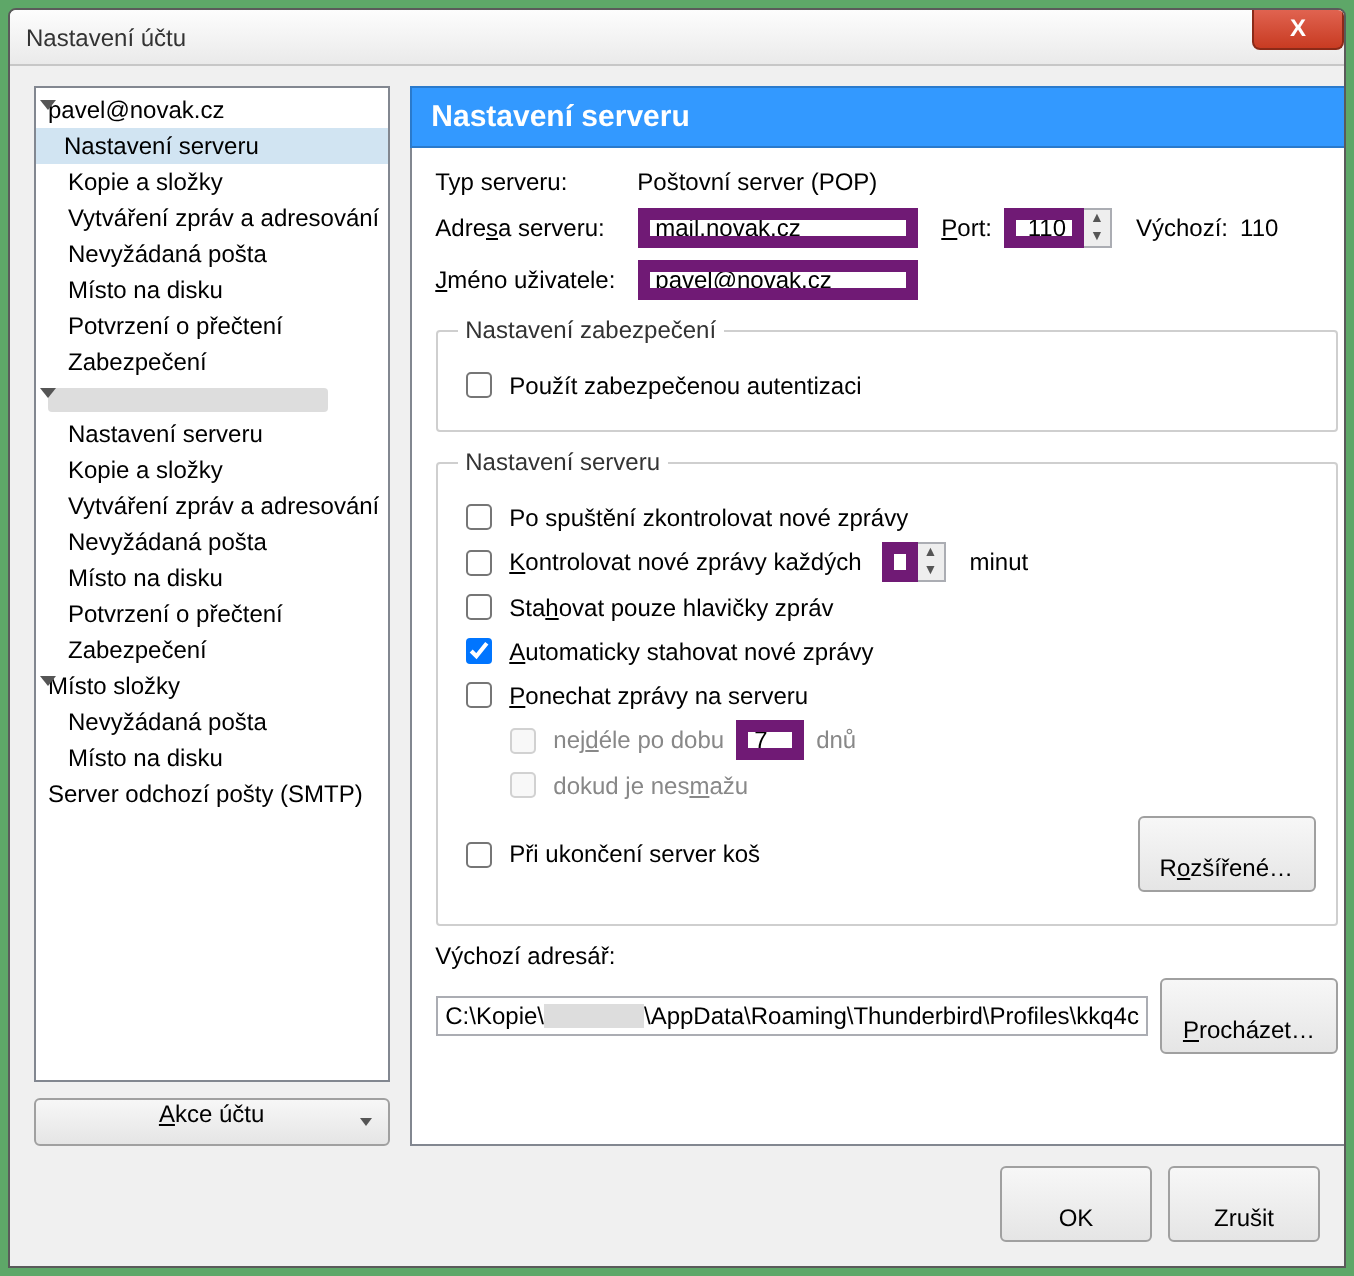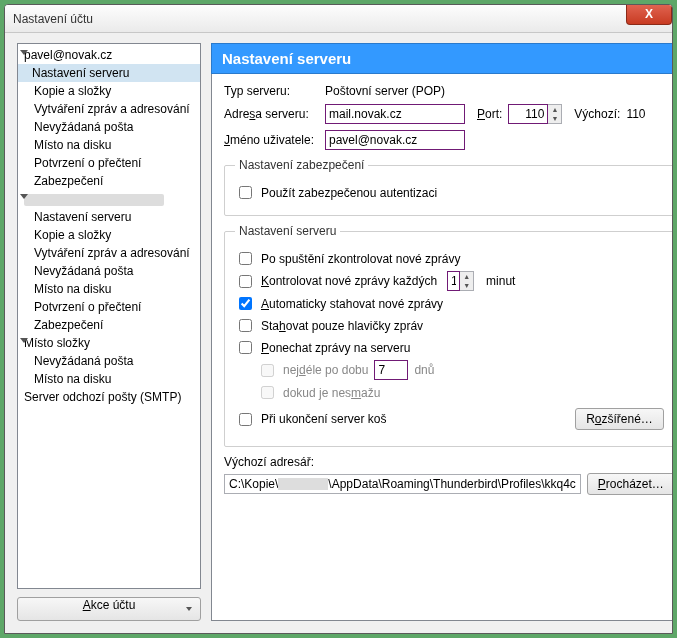--- a/index.html
+++ b/index.html
@@ -1,51 +1,51 @@
 <!DOCTYPE html>
 <html><head>
 <meta charset="utf-8">
 <style>
   * { box-sizing: border-box; font-family: "Segoe UI", Tahoma, sans-serif; font-size: 12px; }
   body { margin: 0; background: #5ea768; padding: 4px; }
   .window { width: 669px; height: 630px; background: #fff; border: 1px solid #5a5a5a; border-radius: 4px 4px 0 0; overflow: hidden; position: relative; }
   .titlebar { height: 28px; background: linear-gradient(#fdfdfd,#eaeaea); border-bottom: 1px solid #c7c7c7; display: flex; align-items: center; padding: 0 0 0 8px; }
   .titlebar-title { flex: 1; color: #333; }
   .close-btn { width: 46px; height: 20px; margin-top: -8px; background: linear-gradient(#e06350,#c83b22); border: 1px solid #8b2a18; border-top: none; border-radius: 0 0 4px 4px; color: #fff; display: flex; align-items: center; justify-content: center; font-weight: bold; font-size: 11px; }
-  .client { position: absolute; top: 28px; left: 0; right: 0; bottom: 0; background: #f0f0f0; padding: 10px 12px 12px 12px; display: flex; }
+  .client { position: absolute; top: 28px; left: 0; right: 0; bottom: 0; background: #f0f0f0; padding: 10px 12px 12px 12px; display: flex; flex-direction: column; }
   .cols { flex: 1; display: flex; gap: 10px; min-height: 0; }
   .sidebar { width: 184px; display: flex; flex-direction: column; }
   .tree { flex: 1; background: #fff; border: 1px solid #828790; overflow: auto; padding: 2px 0; }
   .tree-item { padding: 1px 4px 1px 16px; white-space: nowrap; cursor: default; line-height: 16px; }
   .tree-acct { font-weight: normal; padding-left: 6px; position: relative; }
   .tree-arrow { position: absolute; left: 2px; top: 4px; width: 0; height: 0; border-left: 4px solid transparent; border-right: 4px solid transparent; border-top: 5px solid #555; }
   .tree-item.selected { background: #d1e4f2; padding-left: 14px;}
   .tree-redact { background: #ddd; color: transparent; border-radius: 2px; display: inline-block; height: 12px; vertical-align: middle; }
   .account-actions { margin-top: 8px; height: 24px; background: linear-gradient(#f7f7f7,#e5e5e5); border: 1px solid #a0a0a0; border-radius: 3px; display: flex; justify-content: center; position: relative; }
   .account-actions .arrow { position: absolute; right: 8px; top: 9px; width: 0; height: 0; border-left: 3px solid transparent; border-right: 3px solid transparent; border-top: 4px solid #555; }
   .content { flex: 1; display: flex; flex-direction: column; }
   .sect-title { background: #3399ff; color: #fff; font-size: 15px; font-weight: bold; padding: 6px 10px; border: 1px solid #2a7acc; border-bottom-color:#2a7acc; }
   .panel { flex: 1; background: #fff; border: 1px solid #828790; border-top: none; padding: 10px 12px; overflow: auto; }
   .row { display: flex; align-items: center; margin-bottom: 6px; gap: 6px; }
   .lbl { width: 95px; }
   .val { }
   input[type=text].field, input[type=text].num, select.sel {
-    border: 1px solid #701a75; padding: 1px 3px; height: 20px; background: #fff;
+    border: 6px solid #701a75; padding: 1px 3px; height: 20px; background: #fff;
   }
   .field { width: 140px; }
   .num { width: 40px; text-align: right; }
   .spin { width: 14px; height: 20px; border: 1px solid #abadb3; border-left: none; background: #eee; display: inline-flex; flex-direction: column; }
   .spin span { flex:1; display:flex; align-items:center; justify-content:center; font-size:7px; color:#555;}
   fieldset { border: 1px solid #cfcfcf; border-radius: 2px; margin: 8px 0; padding: 8px 10px 10px 10px; }
   legend { padding: 0 4px; color: #333; }
   .chk { display: flex; align-items: center; gap: 6px; margin: 3px 0; }
   .chk input { width: 13px; height: 13px; }
   .indent { margin-left: 22px; }
   .disabled { color: #888; }
-  .btn { background: linear-gradient(#f7f7f7,#e5e5e5); border: 1px solid #a0a0a0; border-radius: 3px; padding: 4px 10px; height: 22px; display: inline-flex; align-items: center; }
+  .btn { background: linear-gradient(#f7f7f7,#e5e5e5); border: 1px solid #a0a0a0; border-radius: 3px; padding: 18px 10px; height: 22px; display: inline-flex; }
   .btn u { text-decoration: underline; }
   .sel { width: 90px; }
   .sel-wrap { position: relative; display:inline-block; }
   .sel-wrap .dd { position:absolute; right:2px; top:3px; width:14px; height:14px; background:linear-gradient(#f2f2f2,#ddd); border:1px solid #a0a0a0; border-radius:2px; display:flex; align-items:center; justify-content:center; font-size:8px; color:#333; pointer-events:none;}
   .pathbox { border: 1px solid #abadb3; background: #fff; padding: 2px 4px; height: 20px; flex: 1; overflow: hidden; white-space: nowrap; display:flex; align-items:center; }
   .path-redact { background:#ddd; display:inline-block; width:50px; height:12px; vertical-align:middle; }
   .footer { display: flex; justify-content: flex-end; gap: 8px; margin-top: 10px; }
   .footer .btn { width: 76px; justify-content: center; }
   .right-group { margin-left:auto; }
   u { text-decoration: underline; }
@@ -144,26 +144,26 @@
               <div style="display:flex; margin-left:4px;">
                 <input type="text" class="num" value="10" style="">
                 <div class="spin">
                     <span>▲</span>
                     <span>▼</span>
                   </div>
               </div>
               <span style="margin-left:6px">minut</span>
             </div>
             <label class="chk">
+                <input type="checkbox" style="">
+                <span>Sta<u>h</u>ovat pouze hlavičky zpráv</span>
+              </label>
+            <label class="chk">
                 <input type="checkbox" checked="" style="">
                 <span><u>A</u>utomaticky stahovat nové zprávy</span>
-              </label>
-            <label class="chk">
-                <input type="checkbox" style="">
-                <span>Sta<u>h</u>ovat pouze hlavičky zpráv</span>
               </label>
             <label class="chk">
                 <input type="checkbox" style="">
                 <span><u>P</u>onechat zprávy na serveru</span>
               </label>
             <div class="chk indent disabled">
               <input type="checkbox" disabled="" style="">
               <span>nej<u>d</u>éle po dobu</span>
               <input type="text" class="num" style="width: 34px; text-align: left;" value="7">
               <span>dnů</span>

